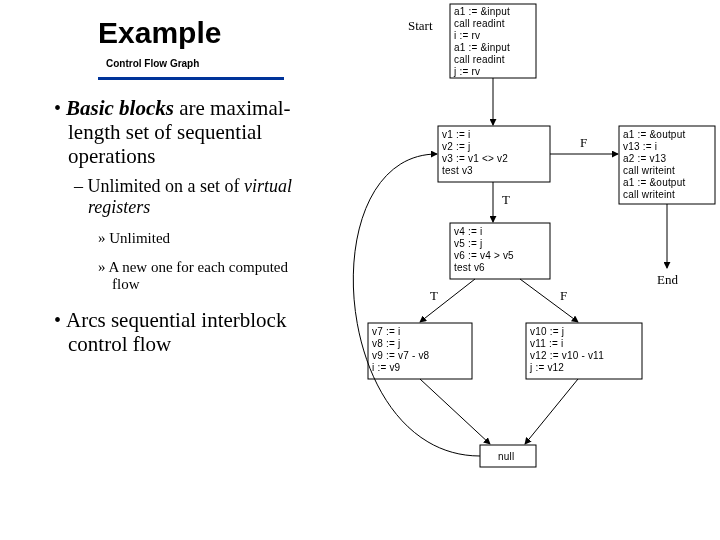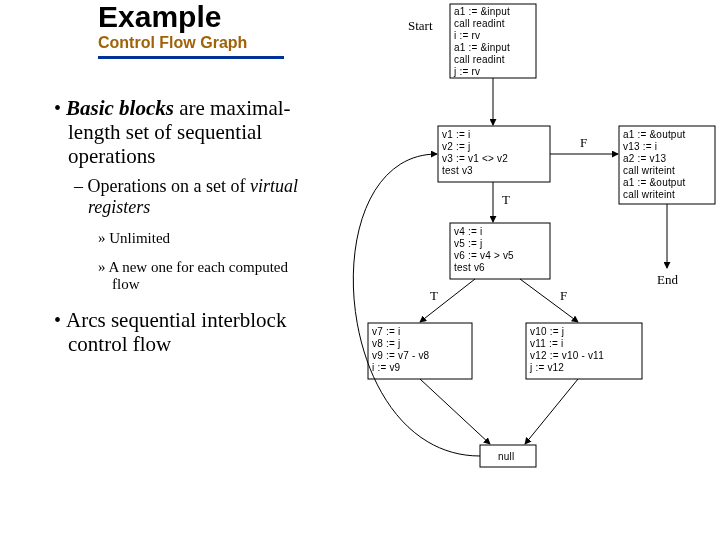--- a/index.html
+++ b/index.html
@@ -8,36 +8,36 @@
     background: #fff;
     font-family: "Times New Roman", serif;
     width: 720px;
     height: 540px;
     position: relative;
     overflow: hidden;
   }
   .title-block {
     position: absolute;
     left: 98px;
-    top: 0;
+    top: 16px;
     width: 185px;
   }
   .title {
     font-family: Arial, Helvetica, sans-serif;
     font-weight: 700;
     font-size: 30px;
     color: #000;
     margin: 0;
   }
   .subtitle {
     font-family: Arial, Helvetica, sans-serif;
     font-weight: 700;
-    font-size: 16px;
-    color: #a16207;
-    margin: 0;
+    font-size: 10px;
+    color: #000000;
+    margin: 8px;
   }
   .underline {
     height: 3px;
     width: 186px;
     background: #003399;
     margin-top: 4px;
   }
   .bullets {
     position: absolute;
     left: 54px;
@@ -86,21 +86,21 @@
   <h1 class="title">Example</h1>
   <div class="subtitle">Control Flow Graph</div>
   <div class="underline"></div>
 </div>
 
 <div class="bullets">
   <p class="b1">
     <span class="dot">•&nbsp;</span><span class="italic bold">Basic blocks</span><span> are maximal-length set of sequential operations</span>
   </p>
   <p class="lvl2">
-    – <span>Operations on a set of </span><span class="italic">virtual registers</span>
+    – <span>Unlimited on a set of </span><span class="italic">virtual registers</span>
   </p>
   <p class="lvl3">» <span>Unlimited</span></p>
   <p class="lvl3">» <span>A new one for each computed flow</span></p>
 
   <p class="b1" style="margin-top:14px">
     <span class="dot">•&nbsp;</span><span>Arcs sequential interblock control flow</span>
   </p>
 </div>
 
 <svg class="graph" viewBox="0 0 400 540">

